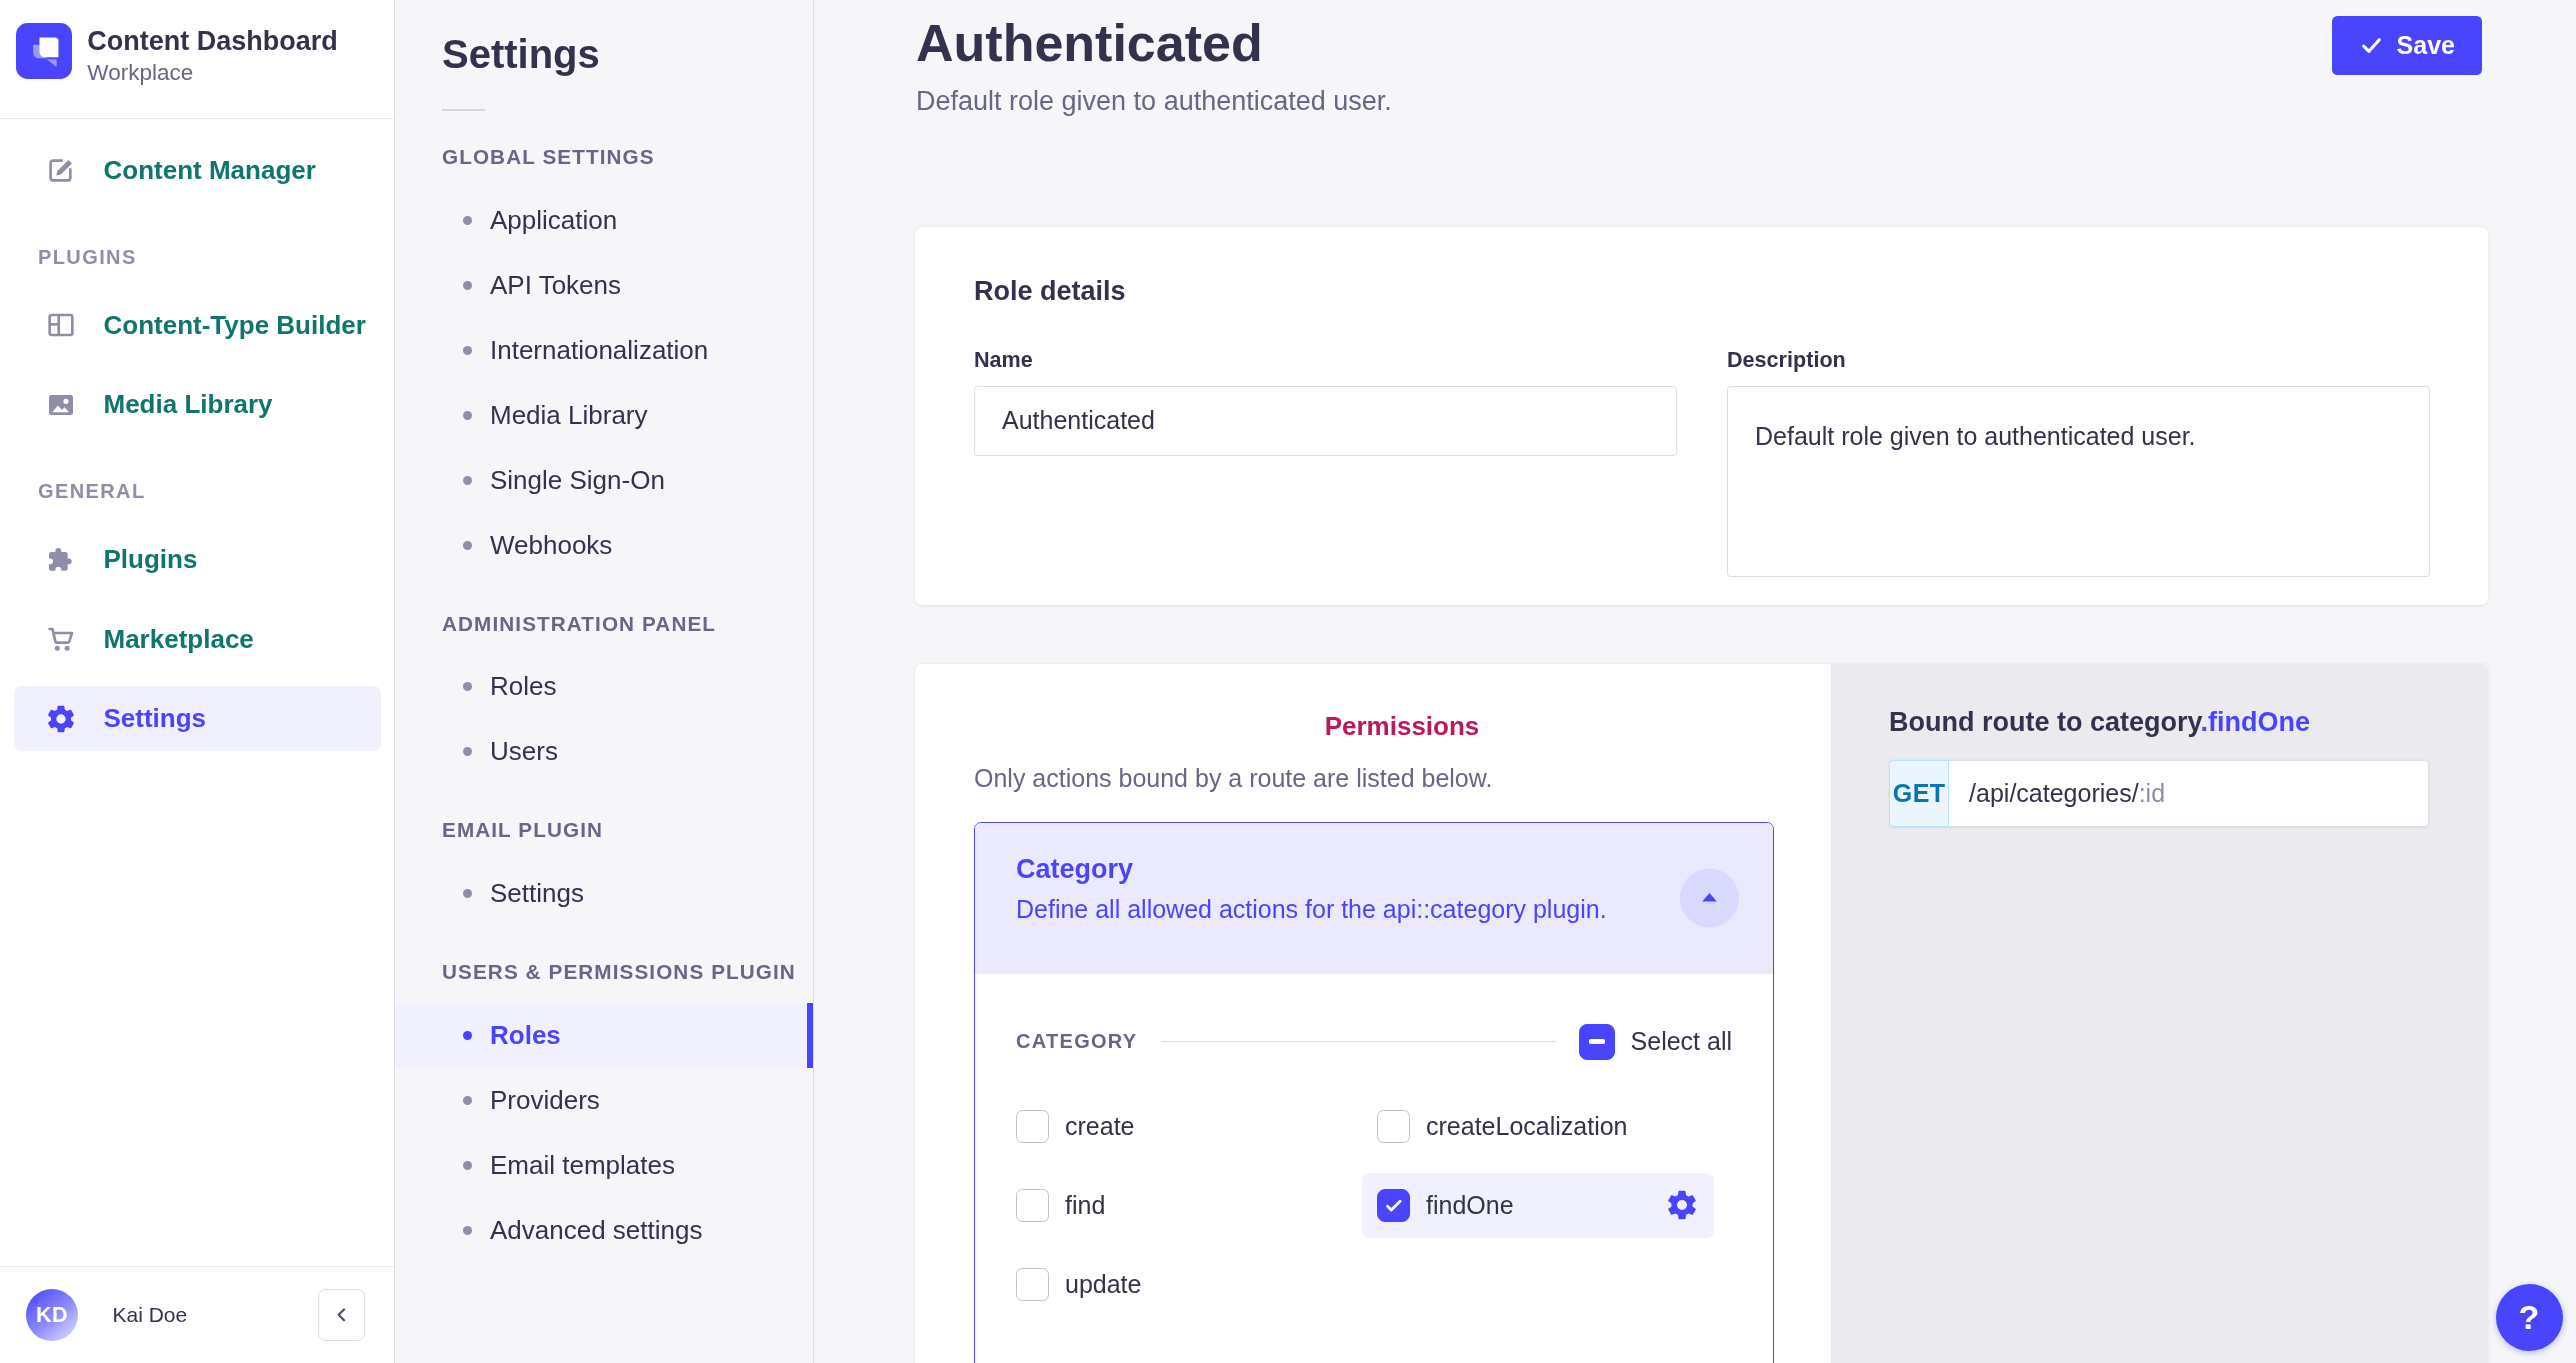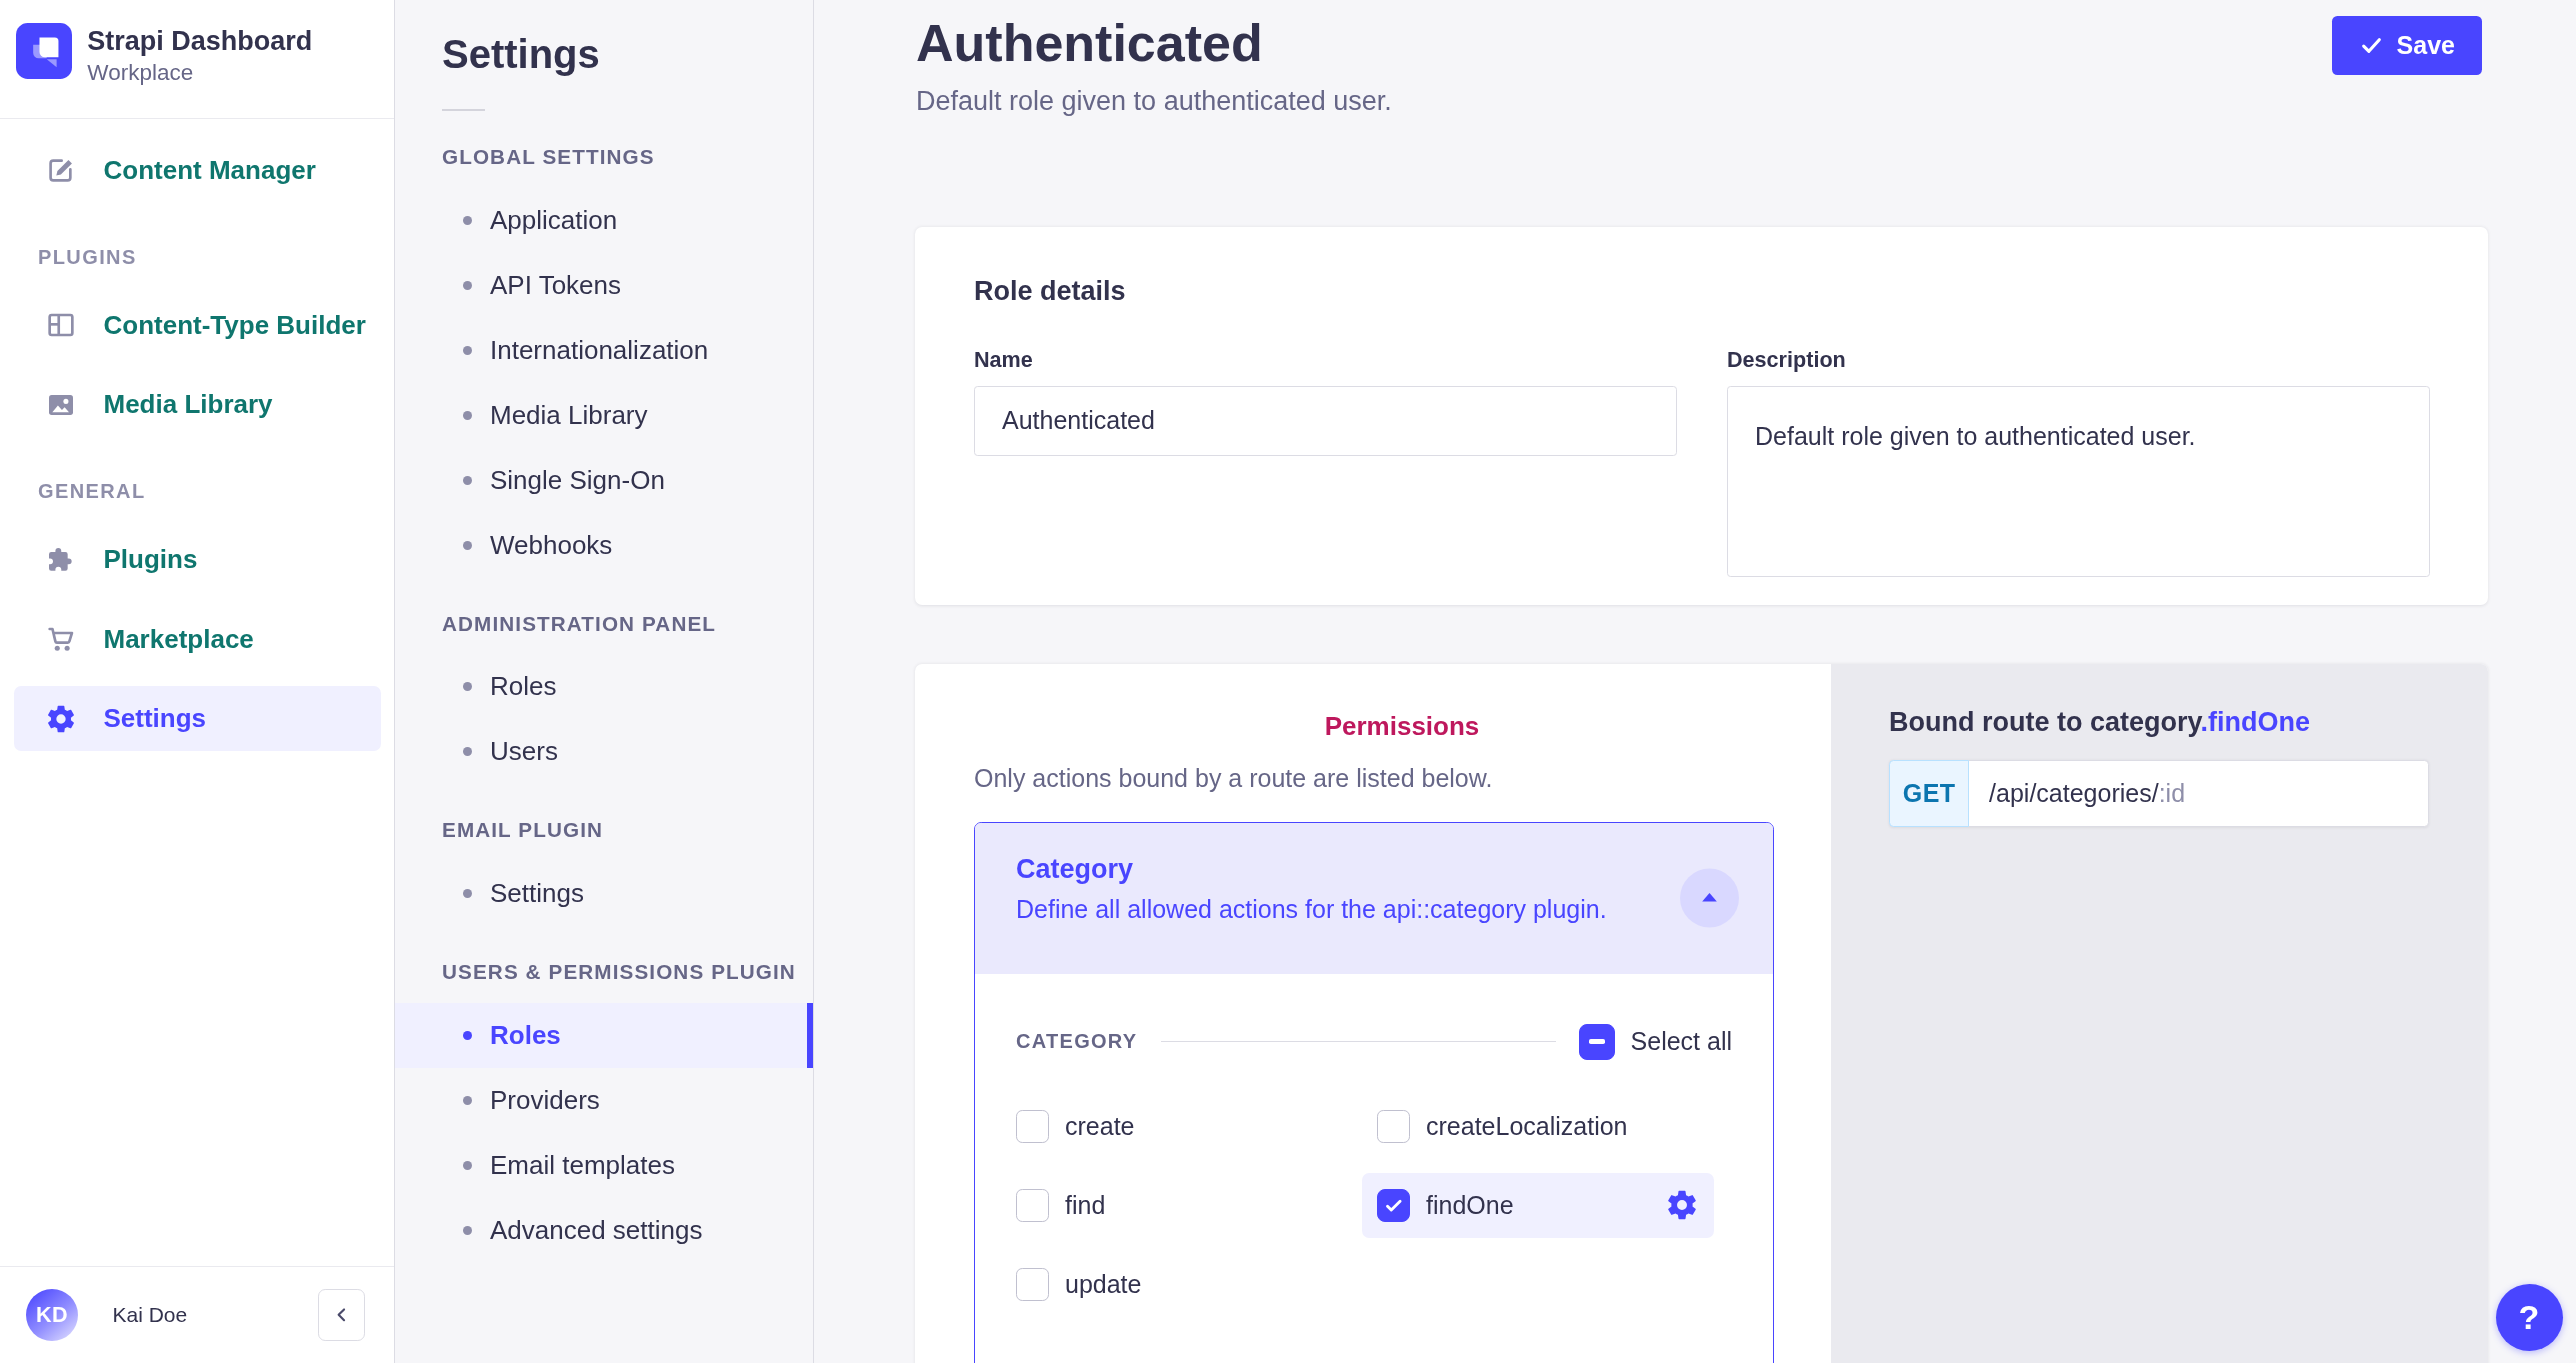--- a/index.html
+++ b/index.html
@@ -169,21 +169,21 @@
   }
   .route-heading { font-size:27px; font-weight:700; line-height:36px; }
   .route-heading .rh-prefix { color:#32324d; }
   .route-heading .rh-action { color:#4945ff; }
   .route-box {
     margin-top:20px; width:540px; height:67px; display:flex;
     background:#fff; border:0.9px solid #dcdce4; border-radius:4.5px;
     box-shadow:0 0.9px 2.7px rgba(33,33,52,.08);
   }
   .method-cell {
-    width:80px; height:67px; margin:-0.9px 0 -0.9px -0.9px;
+    width:60px; height:67px; margin:-0.9px 0 -0.9px -0.9px;
     background:#eaf5ff; border:0.9px solid #b8e1ff; border-radius:4.5px 0 0 4.5px;
     display:flex; align-items:center; justify-content:center;
     font-size:25px; font-weight:700; color:#0c75af; letter-spacing:0.4px;
   }
   .route-path { display:flex; align-items:center; padding-left:20px; font-size:25px; }
   .route-path .p-base { color:#32324d; }
   .route-path .p-param { color:#8e8ea9; }
 
   
   .help-btn {
@@ -201,21 +201,21 @@
   <div class="logo-row">
     <span class="logo-mark">
       <svg width="56" height="56" viewBox="0 0 62 62">
         <rect width="62" height="62" rx="13" fill="#4945ff"></rect>
         <path d="M19 24h15v15H25a6 6 0 0 1-6-6V24z" fill="#ffffff" opacity="0.45"></path>
         <path d="M26 16h17a4 4 0 0 1 4 4v18H32a6 6 0 0 1-6-6V16z" fill="#ffffff"></path>
         <path d="M34 40h11v9l-11-9z" fill="#ffffff" opacity="0.45"></path>
       </svg>
     </span>
     <span class="logo-text">
-      <div class="app-title">Strapi Dashboard</div>
+      <div class="app-title">Content Dashboard</div>
       <div class="app-sub">Workplace</div>
     </span>
   </div>
   <div class="sb-divider"></div>
 
   <div class="nav-row first">
     <span class="nicon">
       <svg width="32" height="32" viewBox="0 0 24 24" fill="none">
         <path d="M12.5 5H6.2C5 5 4.2 5.9 4.2 7v10.8c0 1.1.9 2 2 2H17c1.1 0 2-.9 2-2v-6.3" stroke="#8e8ea9" stroke-width="2" stroke-linecap="round"></path>
         <path d="M8.5 16.2l.8-3.4 8.3-8.3 2.6 2.6-8.3 8.3-3.4.8z" fill="#8e8ea9"></path>

